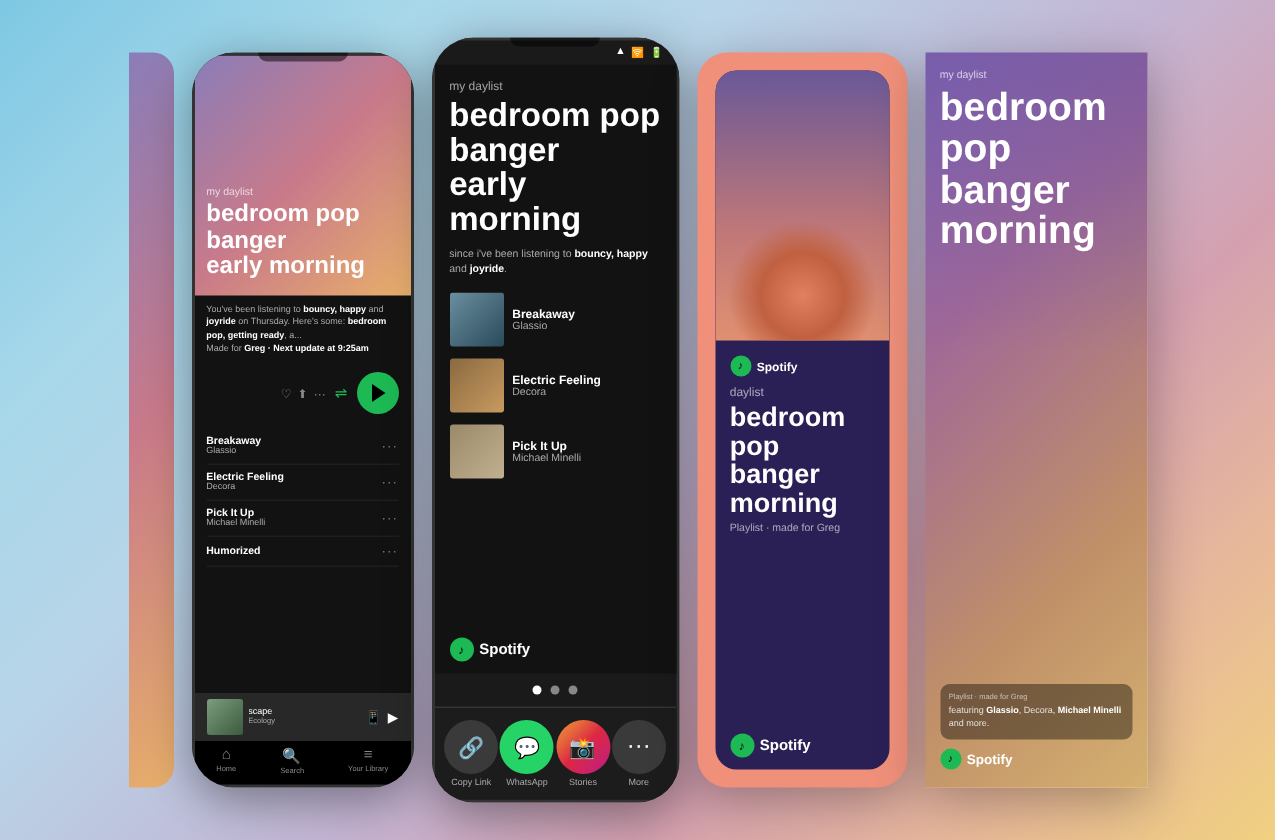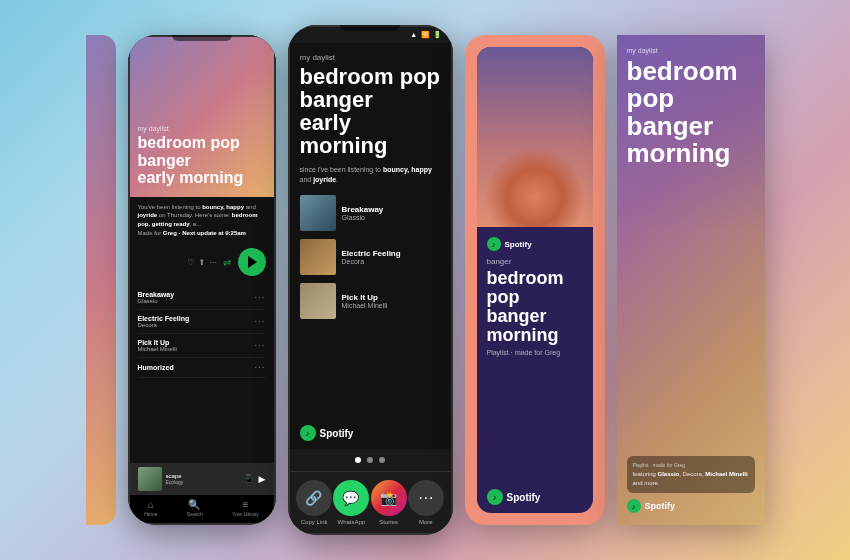--- a/index.html
+++ b/index.html
@@ -743,21 +743,21 @@
 <div class="share-card">
   <div class="share-card-inner">
     <div class="share-card-art">
       <div class="art-glow"></div>
     </div>
     <div class="share-card-body">
       <div class="card-spotify-logo">
         <div class="card-spotify-circle">♪</div>
         <span class="card-spotify-text">Spotify</span>
       </div>
-      <div class="card-daylist-label">banger</div>
+      <div class="card-daylist-label">daylist</div>
       <div class="card-title">bedroom pop banger morning</div>
       <div class="card-subtitle">Playlist · made for Greg</div>
       <div class="card-footer">
         <div class="card-spotify-bottom">
           <div class="card-sp-circle">♪</div>
           <span class="card-sp-text">Spotify</span>
         </div>
       </div>
     </div>
   </div>

